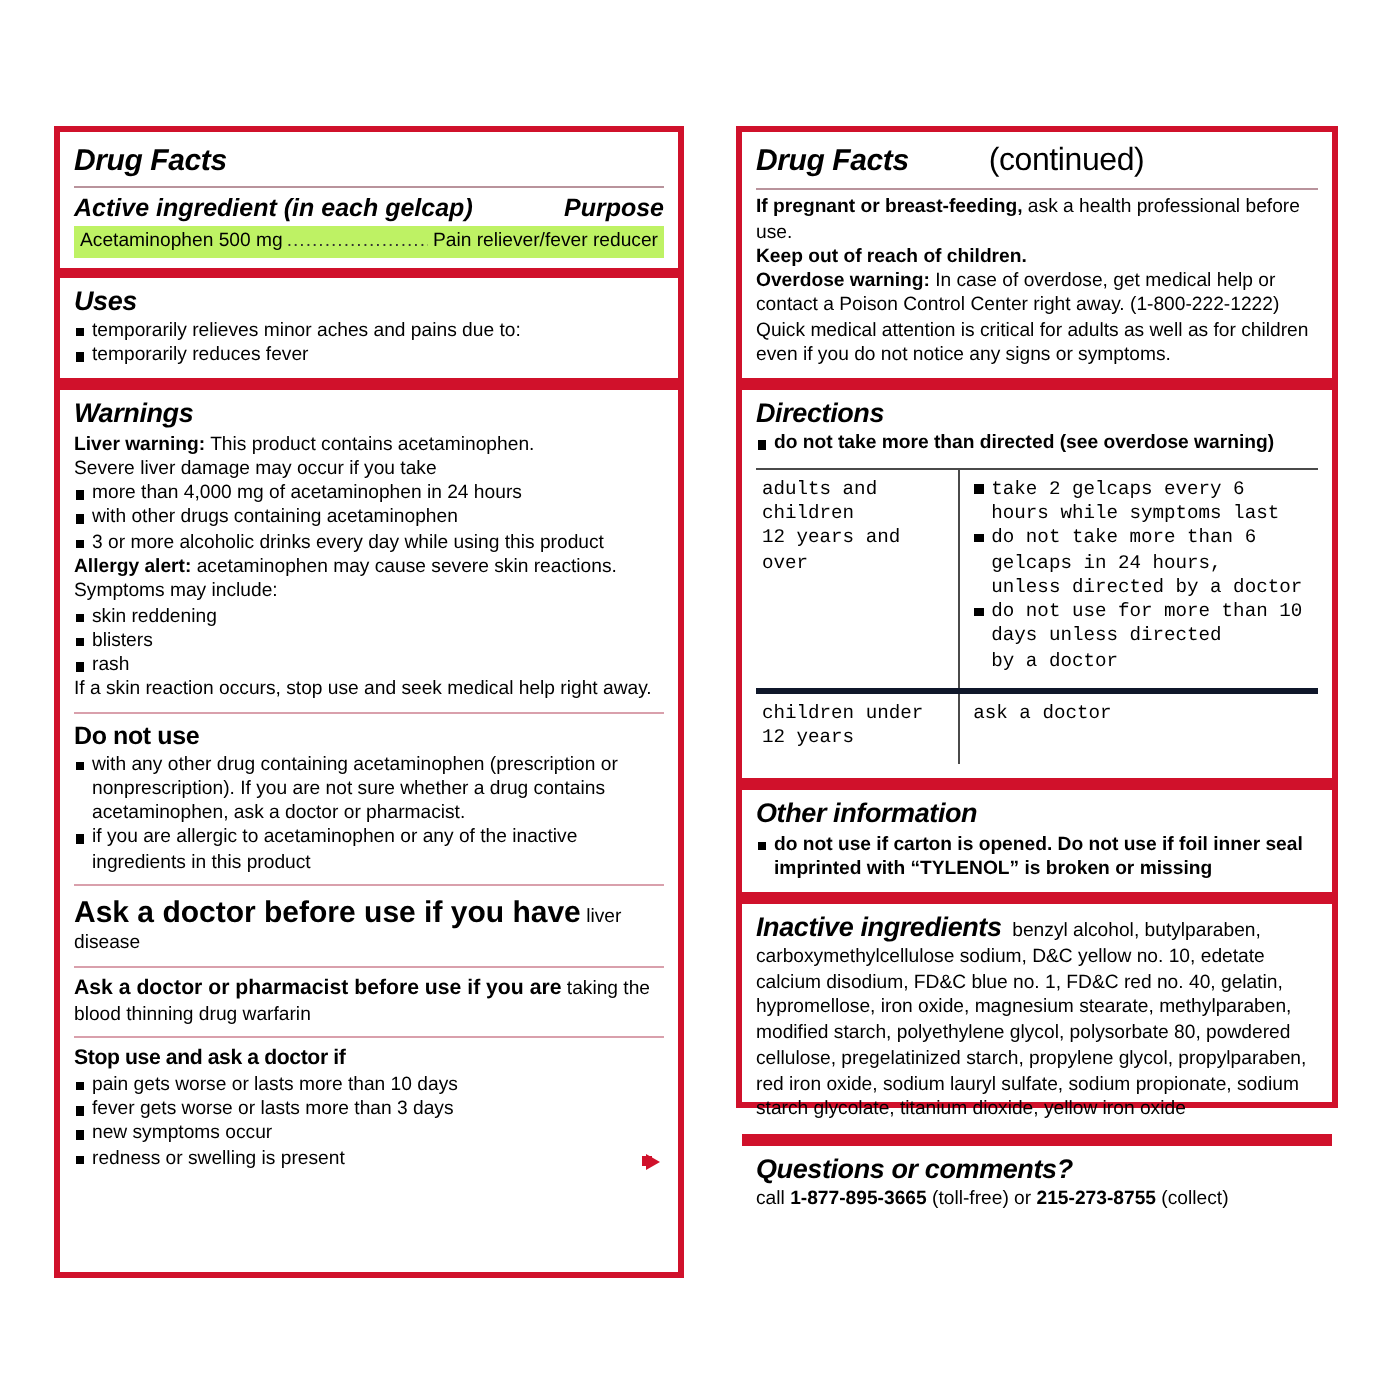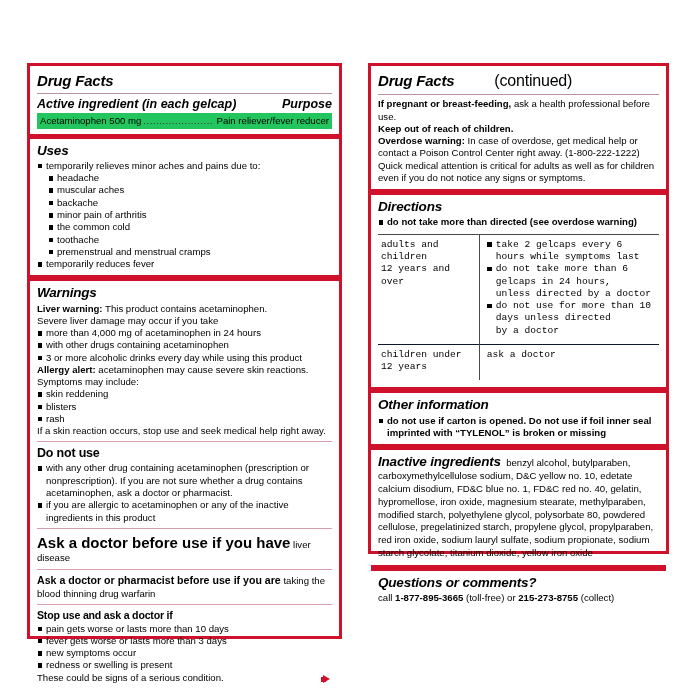--- a/index.html
+++ b/index.html
@@ -84,21 +84,21 @@
   .ai-row {
     display: flex;
     justify-content: space-between;
     align-items: baseline;
     font-size: 12.5px;
     font-weight: bold;
     font-style: italic;
     margin: 1px 0 2px 0;
   }
   .hl {
-    background: #22c55e;
+    background: #bef264;
     font-size: 9.6px;
     font-weight: normal;
     font-style: normal;
     padding: 2px 3px 2px 3px;
     display: flex;
     align-items: baseline;
     line-height: 1.2;
     white-space: nowrap;
   }
   .hl .dots {
@@ -145,21 +145,21 @@
     margin: 5px 0 2px 0;
     font-size: 9.6px;
     font-family: Liberation Mono, monospace;
   }
   table.dose td {
     vertical-align: top;
     padding: 4px 5px 7px 5px;
     line-height: 1.25;
   }
   table.dose tr.r1 td { border-top: 1px solid #4a4a4a; }
-  table.dose tr.r2 td { border-top: 1px solid #0f172a; }
+  table.dose tr.r2 td { border-top: 3px solid #0f172a; }
   table.dose td.c1 {
     width: 36%;
     border-right: 1px solid #4a4a4a;
     padding-left: 3px;
   }
   table.dose td.c2 { padding-left: 7px; }
   table.dose ul li { padding-left: 9px; }
   table.dose ul li::before { top: 3.5px; }
   .cont-line { padding-left: 9px; display: block; }
 
@@ -210,29 +210,20 @@
       </div>
     </div>
 
     <div class="sect-bar"></div>
 
     <div class="sect">
       <div class="h-sect">Uses</div>
       <ul>
         <li>temporarily relieves minor aches and pains due to:</li>
       </ul>
-      <ul class="indent">
-        <li>headache</li>
-        <li>muscular aches</li>
-        <li>backache</li>
-        <li>minor pain of arthritis</li>
-        <li>the common cold</li>
-        <li>toothache</li>
-        <li>premenstrual and menstrual cramps</li>
-      </ul>
       <ul>
         <li>temporarily reduces fever</li>
       </ul>
     </div>
 
     <div class="sect-bar tall"></div>
 
     <div class="sect">
       <div class="h-sect">Warnings</div>
 
@@ -271,21 +262,20 @@
 
       <div class="thin-rule"></div>
 
       <div class="h-sect small" style="font-style:normal;font-size:10.6px">Stop use and ask a doctor if</div>
       <ul>
         <li>pain gets worse or lasts more than 10 days</li>
         <li>fever gets worse or lasts more than 3 days</li>
         <li>new symptoms occur</li>
         <li>redness or swelling is present</li>
       </ul>
-      <p class="ln">These could be signs of a serious condition.</p>
       <div class="arrow-wrap">
         <span class="arrow"></span>
       </div>
     </div>
   </div>
 
   <div class="panel" id="panel-right">
 
     <div class="sect">
       <div class="dfacts"><span>Drug Facts</span> <span class="cont">(continued)</span></div>

